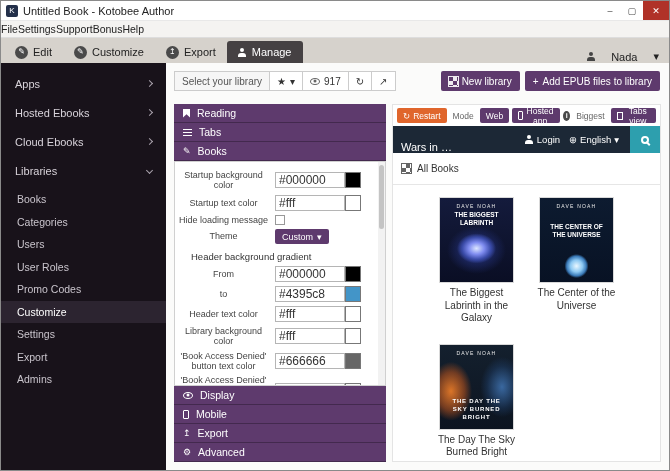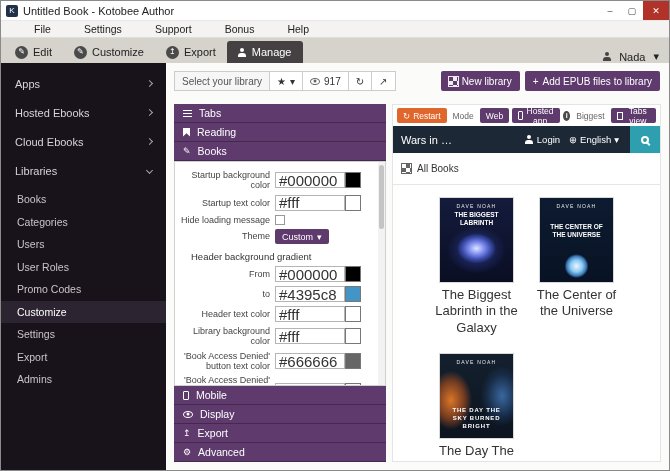--- a/index.html
+++ b/index.html
@@ -9,29 +9,29 @@
 
   
   .titlebar { height:20px; background:#fff; border-bottom:1px solid #e8e8e8; display:flex; align-items:center; gap:5px; padding-left:5px; font-size:11px; flex:0 0 auto; }
   .app-icon { width:12px; height:12px; background:#23304a; border-radius:2px; color:#fff; font-size:8px; display:flex; align-items:center; justify-content:center; }
   .win-controls { margin-left:auto; display:flex; height:100%; }
   .win-btn { width:22px; display:flex; align-items:center; justify-content:center; font-size:9px; color:#444; }
   .win-btn.close { width:26px; background:#b03228; color:#fff; }
 
   
   .menubar { height:17px; background:#f4f3f1; border-bottom:1px solid #ddd; display:flex; align-items:center; font-size:10.5px; flex:0 0 auto; }
-  .menu-item { padding:0 0; cursor:default;margin-left:33px; }
+  .menu-item { padding:0 0; cursor:default; }
 
   
   .toolbar { height:25px; background:#d6d2cc; display:flex; align-items:flex-end; flex:0 0 auto; }
   .tool-tabs { display:flex; align-items:flex-end; padding-left:3px; }
   .tool-tab { height:22px; display:flex; align-items:center; gap:5px; padding:0 11px; font-size:11px; color:#222; cursor:pointer; }
   .tico { width:13px; height:13px; border-radius:50%; background:#4a4a4a; color:#fff; display:flex; align-items:center; justify-content:center; font-size:8px; line-height:1; }
   .tool-tab.active { background:#454143; color:#fff; border-radius:3px 3px 0 0; }
-  .user-box { margin-left:auto; display:flex; align-items:center; gap:8px; font-size:11px; padding-right:10px;justify-content:space-between; }
+  .user-box { margin-left:auto; display:flex; align-items:center; gap:16px; font-size:11px; padding-right:10px;justify-content:space-between; }
 
   
   .icon-person { width:9px; height:9px; position:relative; display:inline-block; }
   .icon-person::before { content:""; position:absolute; top:0; left:50%; transform:translateX(-50%); width:4px; height:4px; border-radius:50%; background:currentColor; }
   .icon-person::after { content:""; position:absolute; bottom:0; left:50%; transform:translateX(-50%); width:8px; height:4px; border-radius:3px 3px 0 0; background:currentColor; }
   .icon-eye { width:10px; height:7px; border:1px solid currentColor; border-radius:50%; position:relative; display:inline-block; }
   .icon-eye::after { content:""; position:absolute; left:50%; top:50%; transform:translate(-50%,-50%); width:3px; height:3px; border-radius:50%; background:currentColor; }
   .icon-menu { width:9px; height:7px; display:inline-block; background:linear-gradient(currentColor 0 1px, transparent 1px 3px, currentColor 3px 4px, transparent 4px 6px, currentColor 6px 7px); }
   .icon-bookmark { width:7px; height:9px; display:inline-block; background:currentColor; clip-path:polygon(0 0,100% 0,100% 100%,50% 65%,0 100%); }
   .icon-phone { width:6px; height:9px; border:1px solid currentColor; border-radius:1px; display:inline-block; }
@@ -66,49 +66,49 @@
   .lib-actions { margin-left:auto; display:flex; gap:5px; }
 
   .panels { flex:1; display:flex; gap:6px; padding:5px 8px 8px; overflow:hidden; }
 
   
   .accordion { width:212px; display:flex; flex-direction:column; flex:0 0 auto; }
   .acc-h { height:19px; flex:0 0 auto; background:#5e3a6d; color:#fff; display:flex; align-items:center; gap:7px; padding:0 9px; font-size:10.5px; border-bottom:1px solid rgba(0,0,0,.28); cursor:pointer; }
   .acc-h .gly { font-size:9px; line-height:1; }
   .design-body { flex:1; background:#fff; border:1px solid #d0d0d0; position:relative; overflow:hidden; padding:4px 12px 0 2px; }
   .field { display:flex; align-items:center; margin:4px 0; }
-  .flabel { width:98px; text-align:right; font-size:9px; color:#444; line-height:1.15; padding-right:5px; }
-  .finput { width:70px; height:16px; border:1px solid #b5b5b5; font-size:15px; color:#333; padding:0 3px; font-family:inherit; background:#fff; }
+  .flabel { width:98px; text-align:center; font-size:9px; color:#444; line-height:1.15; padding-right:5px; }
+  .finput { width:70px; height:16px; border:1px solid #b5b5b5; font-size:12px; color:#333; padding:0 3px; font-family:inherit; background:#fff; }
   .swatch { width:16px; height:16px; border:1px solid #777; flex:0 0 auto; }
   .heading-row { font-size:9.5px; color:#333; margin:7px 0 2px; padding-left:14px; }
   .theme-btn { background:#5e3a6d; color:#fff; border:none; border-radius:2px; height:15px; font-size:9px; display:flex; align-items:center; gap:4px; padding:0 7px; cursor:pointer; font-family:inherit; }
   .checkbox { width:10px; height:10px; border:1px solid #999; background:#fff; display:inline-block; }
   .vscroll { position:absolute; right:0; top:0; bottom:0; width:7px; background:#f2f2f2; }
   .vthumb { position:absolute; top:3px; left:1px; width:5px; height:64px; background:#c4c4c4; border-radius:3px; }
 
   
   .preview { flex:1; display:flex; flex-direction:column; background:#fff; border:1px solid #e4e4e4; overflow:hidden; }
   .pv-controls { height:21px; display:flex; align-items:center; gap:3px; padding:0 4px; font-size:8.5px; color:#555; flex:0 0 auto; }
   .pv-btn { height:15px; display:inline-flex; align-items:center; gap:3px; padding:0 6px; border-radius:2px; background:#5e3a6d; color:#fff; font-size:8.5px; border:none; cursor:pointer; font-family:inherit; }
   .pv-btn.restart { background:#e0662c; }
   .pv-label { color:#666; margin:0 3px; }
-  .pv-header { height:27px; background:#1c2836; display:flex; align-items:center; color:#fff; flex:0 0 auto; }
+  .pv-header { height:27px; background:#1c2836; display:flex; align-items:flex-end; color:#fff; flex:0 0 auto; }
   .pv-title { font-size:11px; padding-left:8px; flex:1; white-space:nowrap; overflow:hidden; }
   .pv-right { display:flex; align-items:center; gap:9px; font-size:9.5px; height:100%; }
   .pv-link { display:flex; align-items:center; gap:3px; cursor:pointer; }
   .search-btn { width:30px; height:100%; background:#2d9fae; display:flex; align-items:center; justify-content:center; margin-left:2px; cursor:pointer; }
   .allbooks { height:32px; display:flex; align-items:center; gap:6px; padding-left:9px; font-size:10px; color:#333; border-bottom:1px solid #e6e6e6; flex:0 0 auto; }
   .allbooks .icon-grid { color:#555; }
   .books { flex:1; display:flex; justify-content:center; overflow:hidden; }
   .bgrid { display:grid; grid-template-columns:96px 96px; column-gap:4px; row-gap:18px; padding-top:13px; }
   .book { display:flex; flex-direction:column; align-items:center; cursor:pointer; }
   .cover { width:73px; height:84px; position:relative; overflow:hidden; box-shadow:0 0 0 1px rgba(0,0,0,.15); }
   .cv-author { position:absolute; top:5px; left:0; right:0; text-align:center; font-size:5px; letter-spacing:1.2px; color:#e8e8e8; }
   .cv-title { position:absolute; left:4px; right:4px; text-align:center; font-weight:bold; font-size:6.5px; line-height:1.3; color:#fff; }
-  .caption { margin-top:5px; font-size:13px; color:#333; text-align:center; line-height:1.25; max-width:92px; }
+  .caption { margin-top:5px; font-size:10px; color:#333; text-align:center; line-height:1.25; max-width:92px; }
 
   .book:nth-child(1) .cover { background:
       radial-gradient(ellipse 26px 20px at 50% 60%, #dce6ff 0%, #7f8cf0 30%, #3a4ba8 55%, rgba(20,28,70,0) 75%),
       radial-gradient(ellipse 42px 34px at 50% 62%, #2a3a90 0%, rgba(16,22,60,0) 70%),
       linear-gradient(#141b3c, #0a0e24); }
   .book:nth-child(1) .cv-title { top:13px; }
   .book:nth-child(2) .cover { background:
       radial-gradient(circle 15px at 50% 81%, #eaf7ff 0%, #8cc8f2 40%, #3a7ab8 65%, rgba(10,30,60,0) 80%),
       linear-gradient(#0d1b30, #081224); }
   .book:nth-child(2) .cv-title { top:25px; }
@@ -250,26 +250,26 @@
             <span>+</span>
             <span>Add EPUB files to library</span>
           </button>
         </div>
       </div>
 
       <div class="panels">
 
         <div class="accordion">
           <div class="acc-h">
+            <span class="icon-bookmark"></span>
+            <span>Reading</span>
+          </div>
+          <div class="acc-h">
             <span class="icon-menu"></span>
             <span>Tabs</span>
-          </div>
-          <div class="acc-h">
-            <span class="icon-bookmark"></span>
-            <span>Reading</span>
           </div>
           <div class="acc-h">
             <span class="gly">✎</span>
             <span>Books</span>
           </div>
 
           <div class="design-body">
             <div class="field">
               <label class="flabel">Startup background color</label>
               <input class="finput" value="#000000" style="">
@@ -322,26 +322,26 @@
               <input class="finput" value="#f8f8f8" style="">
               <span class="swatch" style="background: rgb(248, 248, 248);"></span>
             </div>
 
             <div class="vscroll">
               <div class="vthumb"></div>
             </div>
           </div>
 
           <div class="acc-h">
+            <span class="icon-eye"></span>
+            <span>Display</span>
+          </div>
+          <div class="acc-h">
             <span class="icon-phone"></span>
             <span>Mobile</span>
-          </div>
-          <div class="acc-h">
-            <span class="icon-eye"></span>
-            <span>Display</span>
           </div>
           <div class="acc-h">
             <span class="gly">↥</span>
             <span>Export</span>
           </div>
           <div class="acc-h">
             <span class="gly">⚙</span>
             <span>Advanced</span>
           </div>
         </div>

